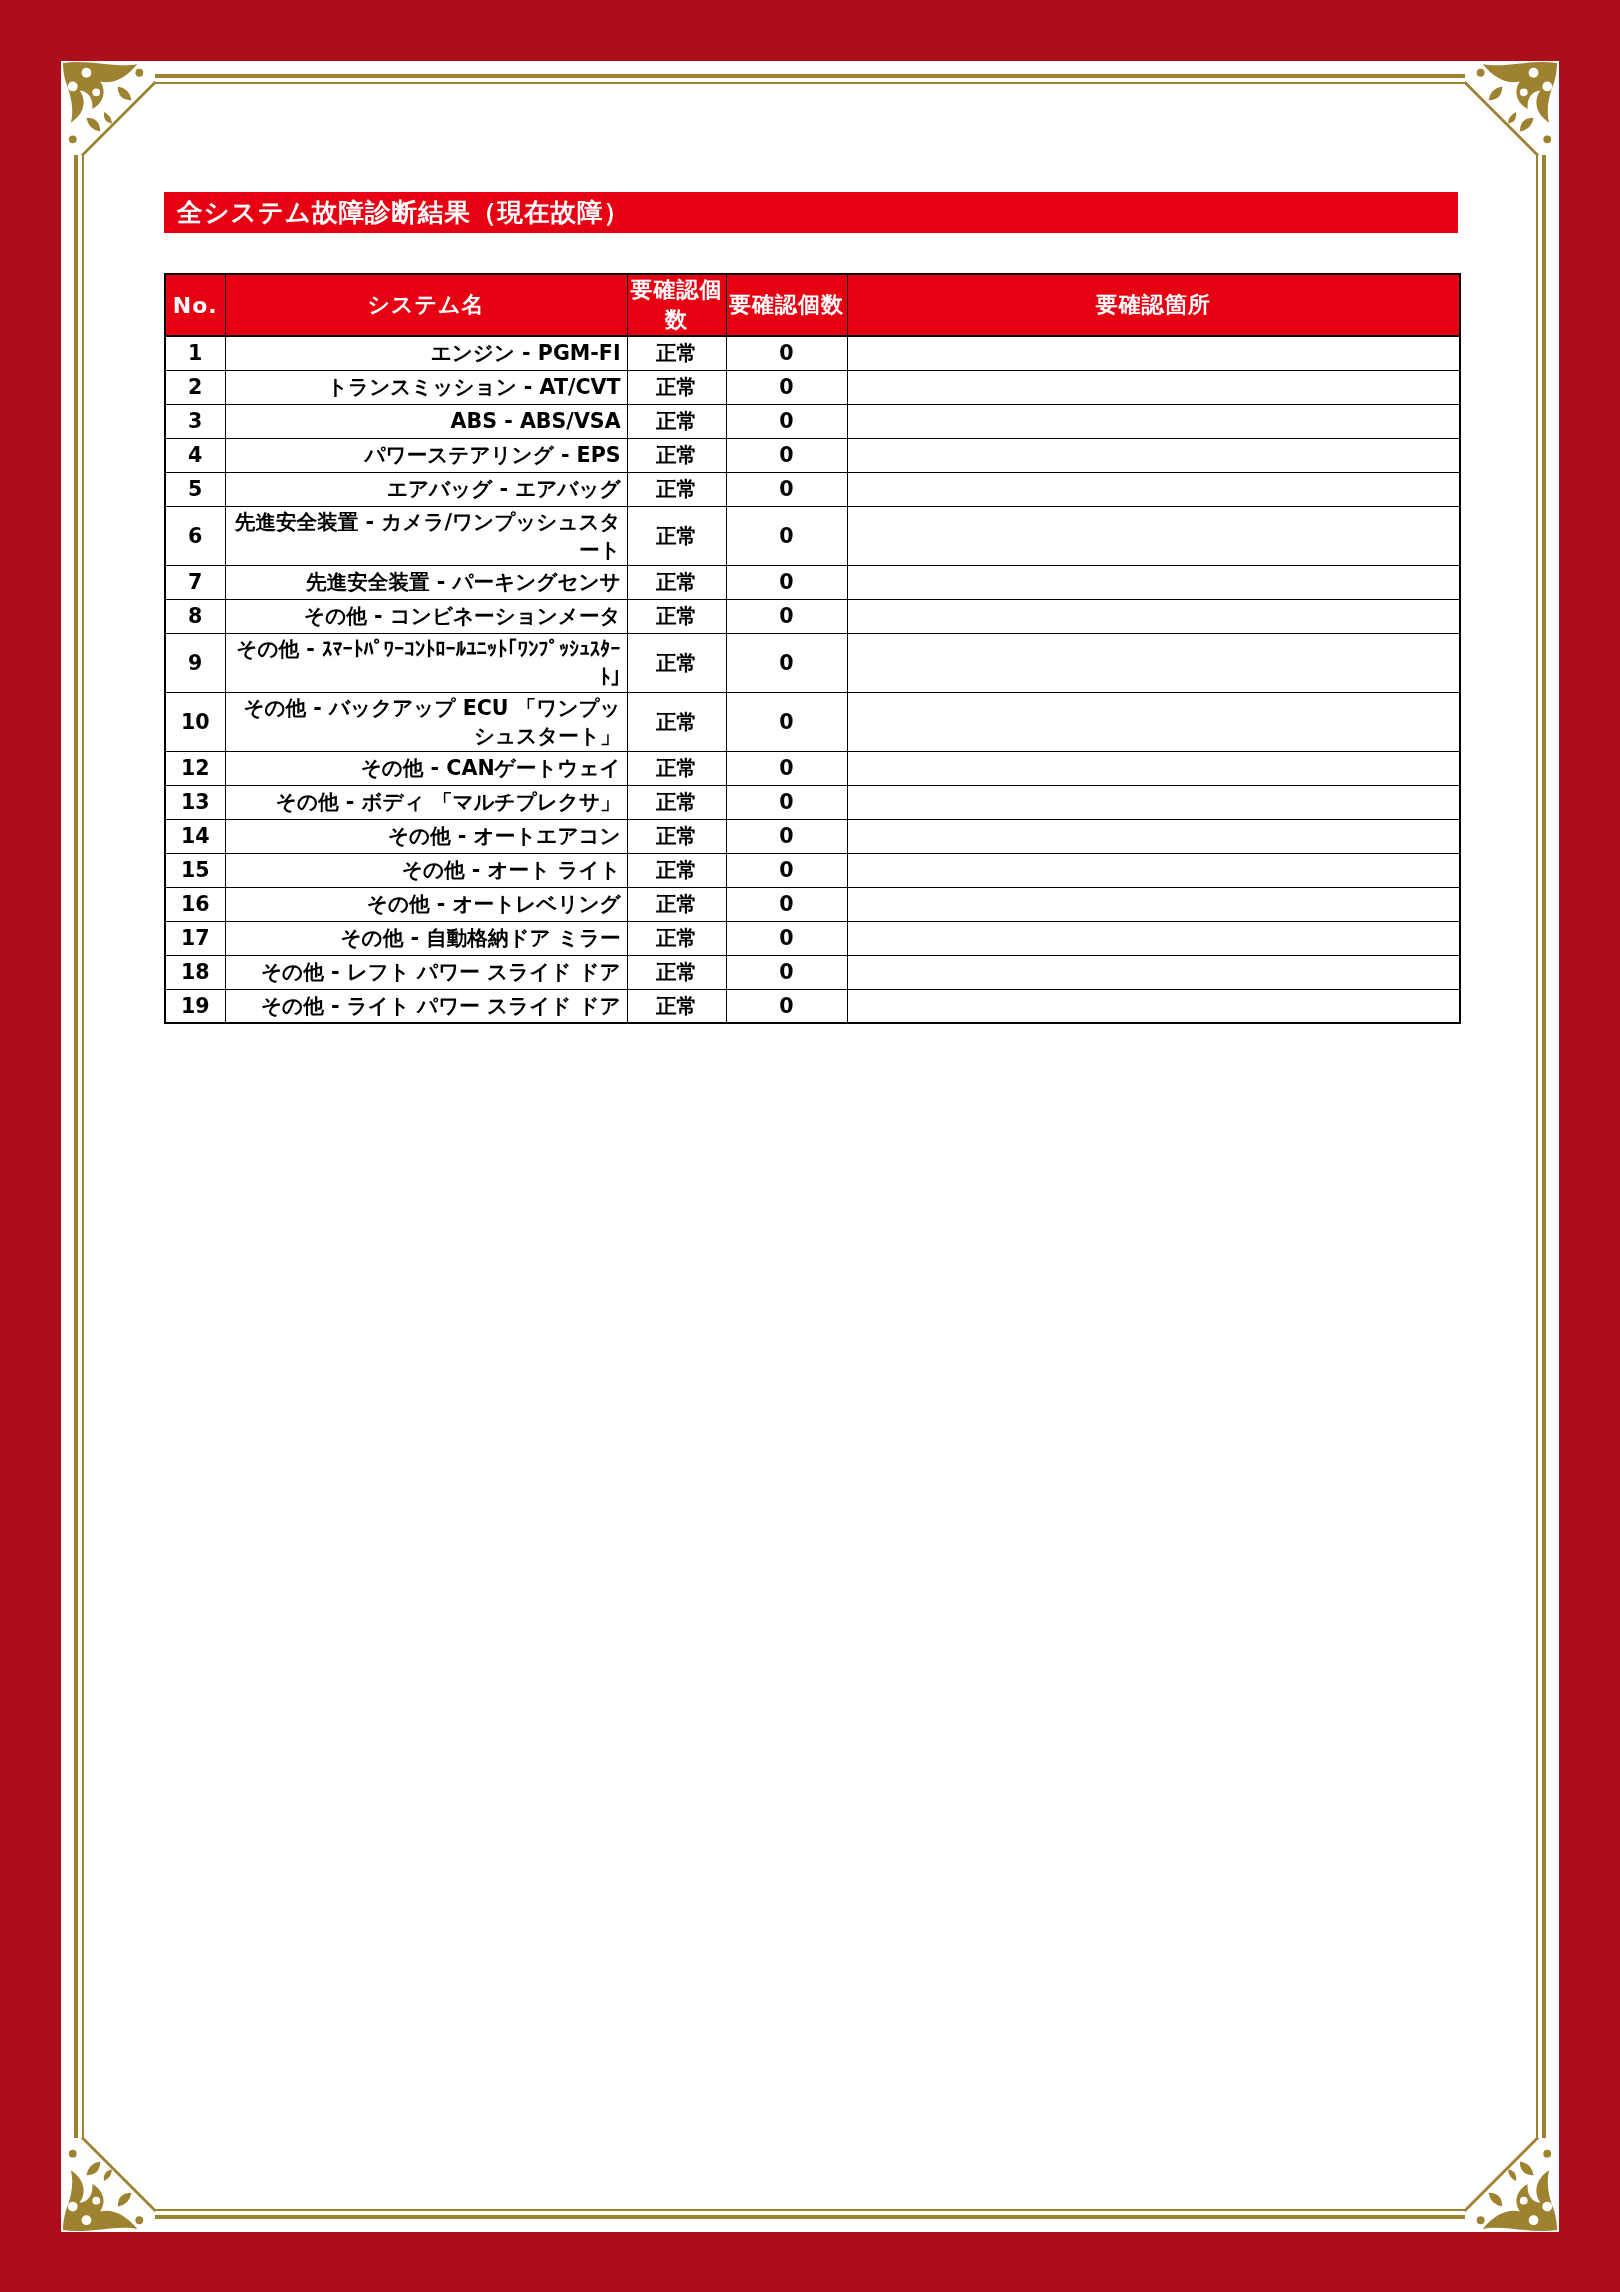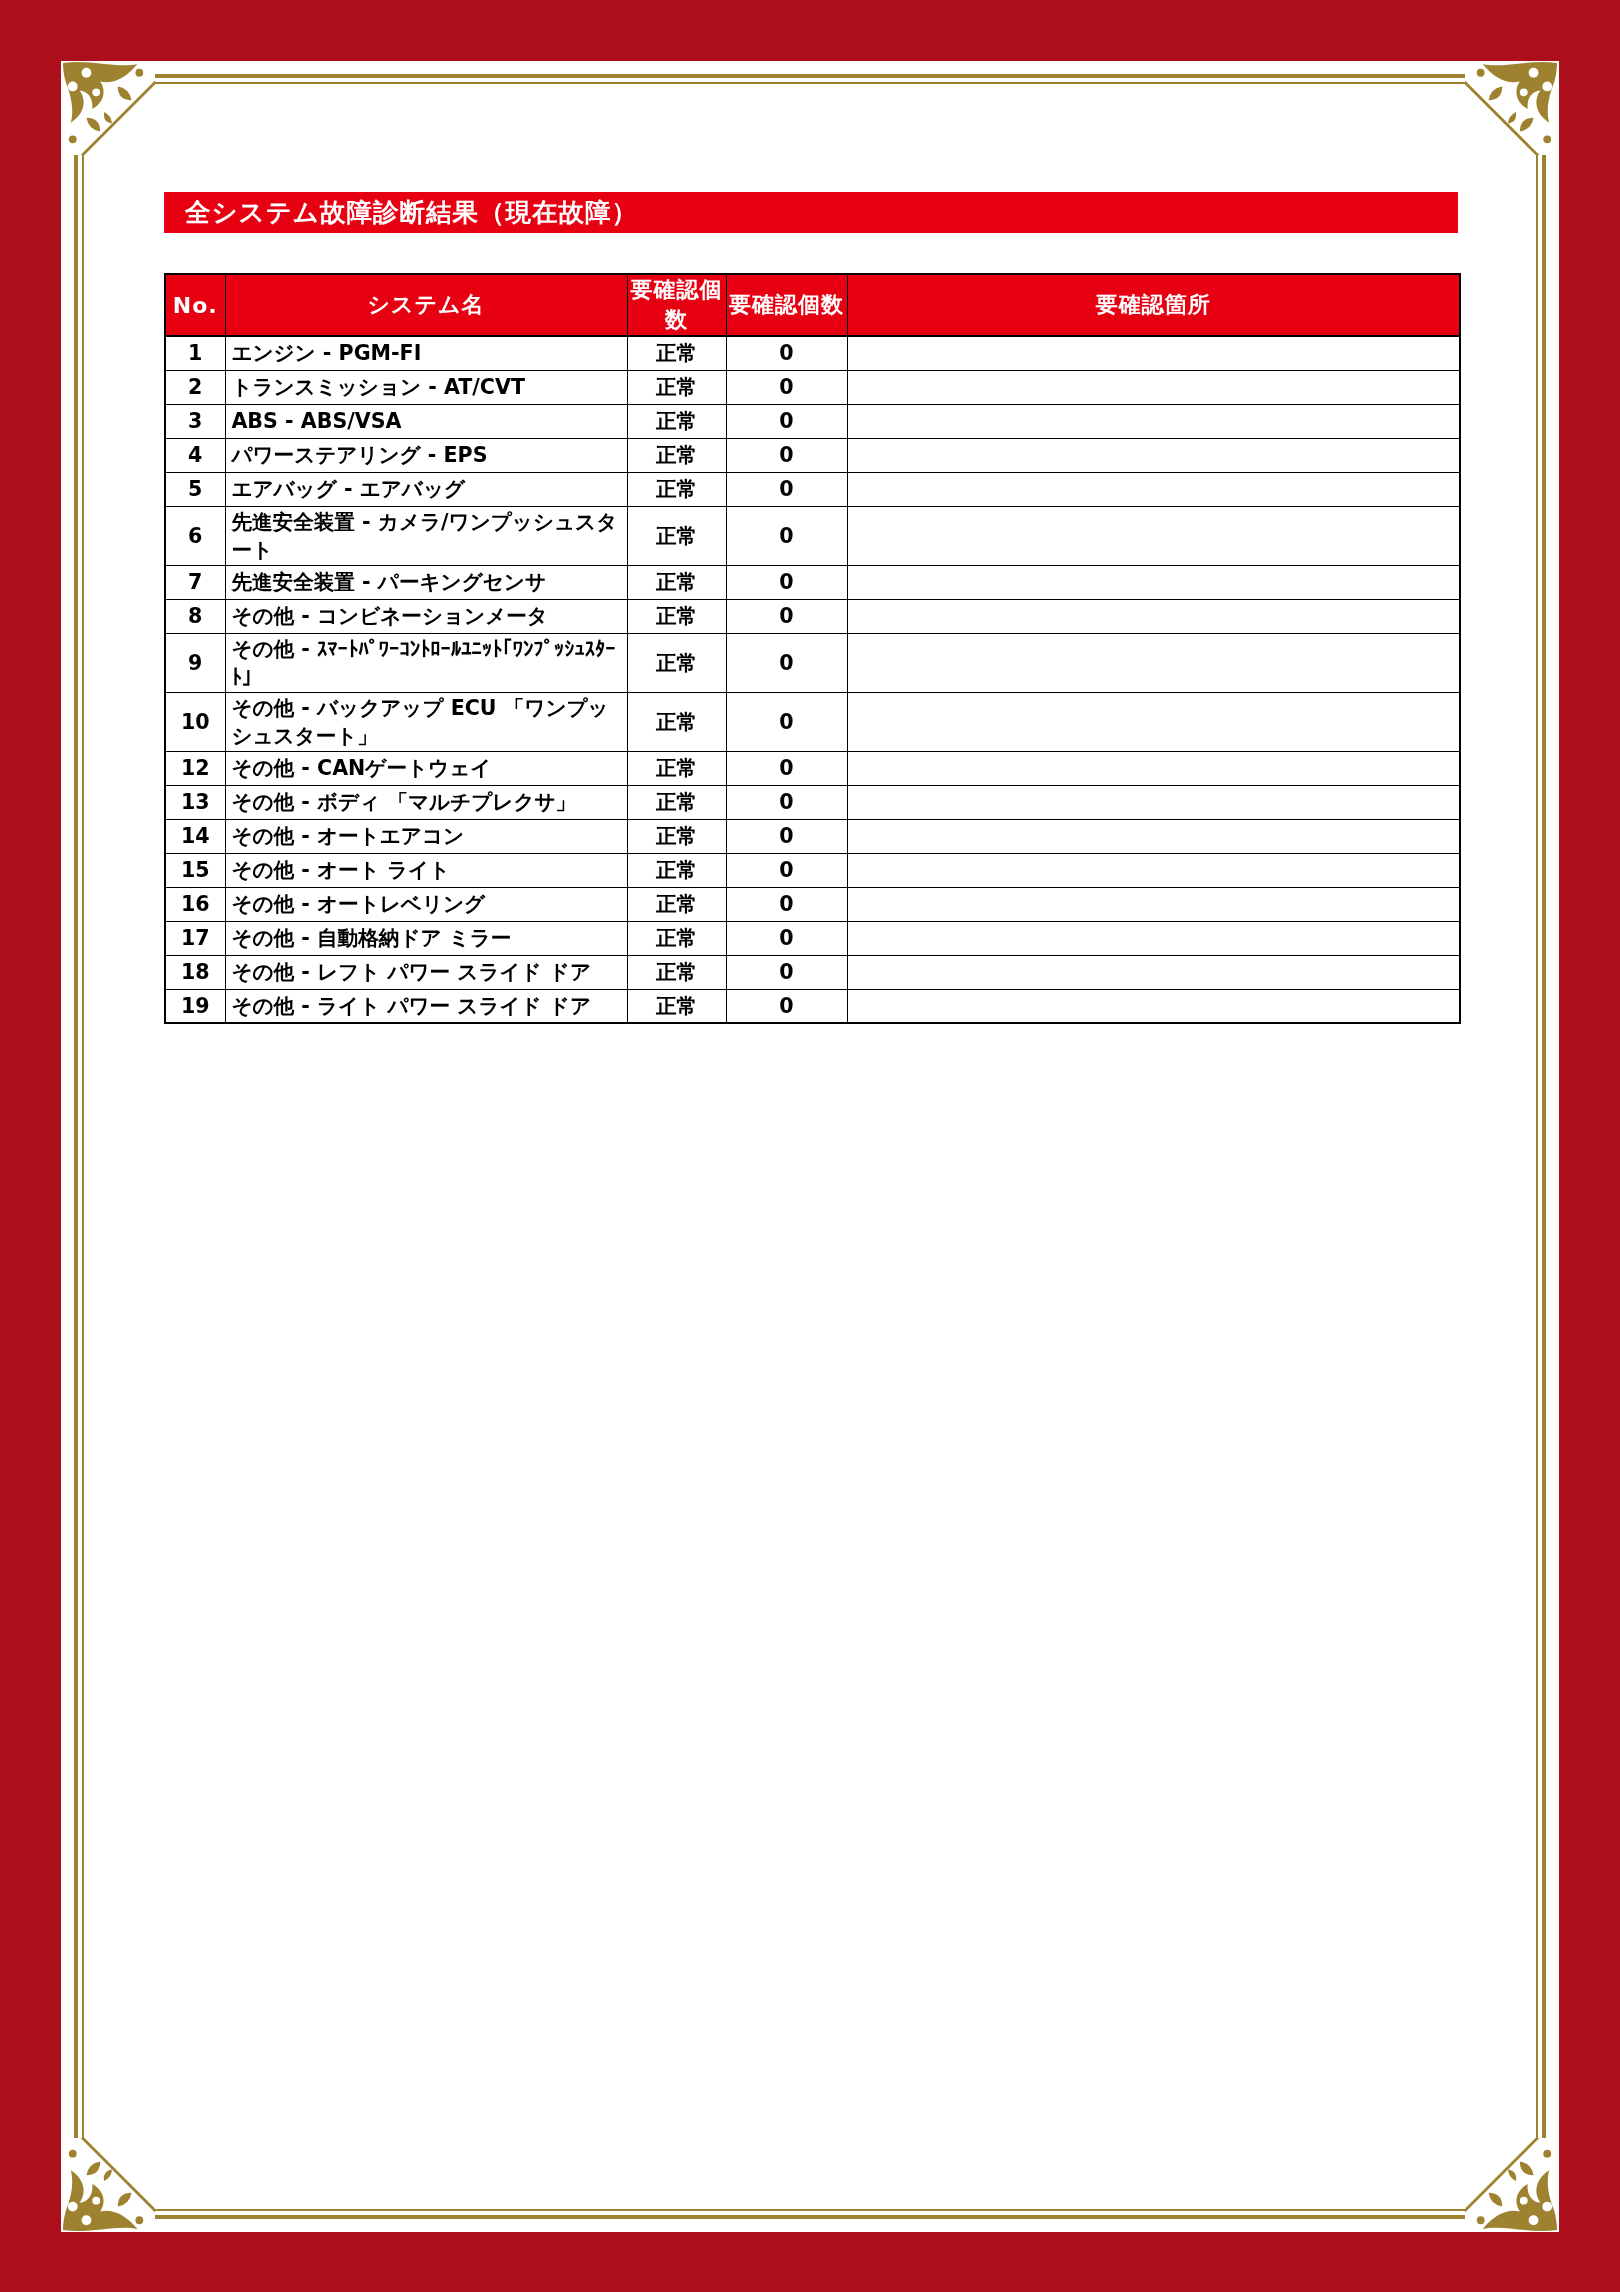--- a/index.html
+++ b/index.html
@@ -54,21 +54,21 @@
     width:1294px;
   }
   .title-bar{
     height:41px;
     background:var(--accent-red);
     color:#fff;
     font-size:25.5px;
     font-weight:bold;
     display:flex;
     align-items:center;
-    padding-left:21px;
+    padding-left:13px;
     letter-spacing:1px;
   }
   table.diag{
     margin-top:40px;
     width:1294px;
     border-collapse:collapse;
     table-layout:fixed;
     border:2px solid var(--ink);
   }
   table.diag th{
@@ -87,21 +87,21 @@
     font-size:20.6px;
     font-weight:bold;
     color:var(--ink);
     height:34px;
     line-height:28px;
     padding:1px 5.9px;
     overflow:hidden;
     word-break:break-all;
   }
   td.c{text-align:center;}
-  td.sys{text-align:left;padding-left:9.8px;}
+  td.sys{text-align:right;padding-left:9.8px;}
 </style>
 </head>
 <body>
 
 <div class="sheet">
 
   <div class="page"></div>
   <div class="gold-outer"></div>
   <div class="gold-inner"></div>
 

